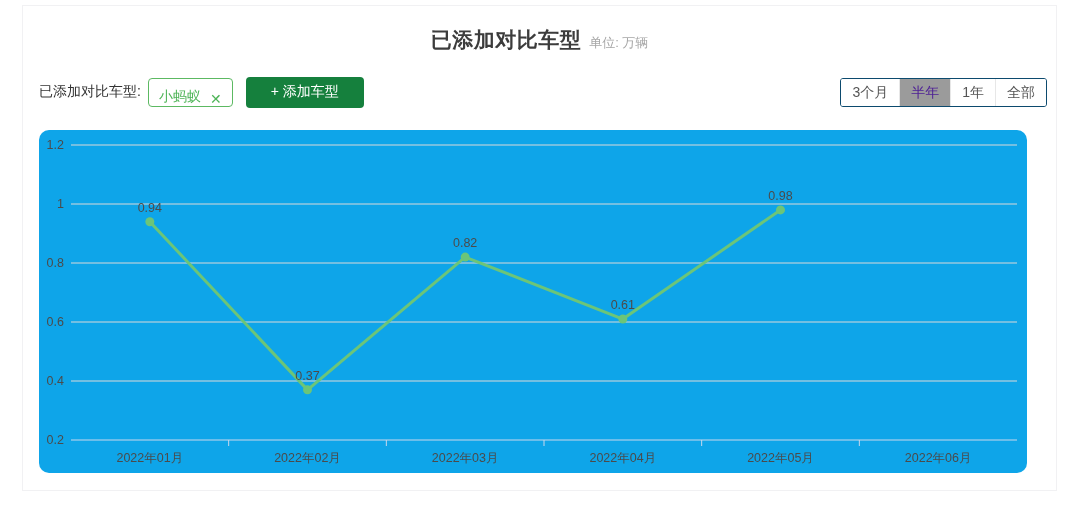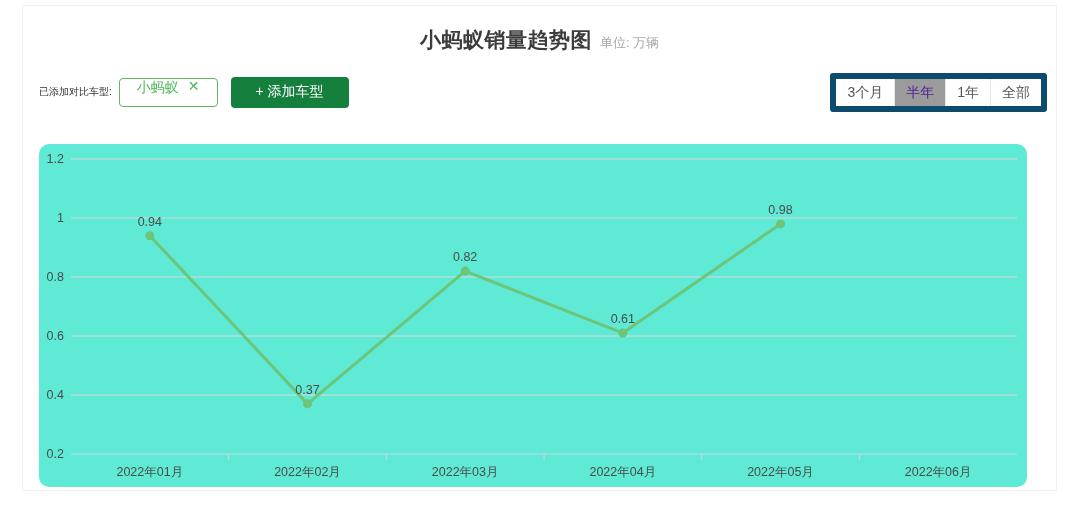--- a/index.html
+++ b/index.html
@@ -12,55 +12,55 @@
     position:absolute; left:22px; top:5px; width:1035px; height:486px;
     background:#ffffff; border:1px solid #f1f1f3;
   }
   .header { position:absolute; left:0; right:0; top:20px; text-align:center; white-space:nowrap; }
   .title { font-size:21px; font-weight:bold; color:#3c3c3c; letter-spacing:0.5px; }
   .subtitle { font-size:13px; color:#a6a6a6; margin-left:8px; }
   .controls {
     position:absolute; left:16px; right:9px; top:70px; height:32px;
     display:flex; align-items:center;
   }
-  .added-label { font-size:10px; color:#333333; }
+  .added-label { font-size:14px; color:#333333; }
   .tag {
-    display:inline-flex; align-items:flex-start; height:29px; margin-left:7px;
-    border:1px solid #5cb962; border-radius:4px; padding:0 17px;
+    display:inline-flex; align-items:flex-end; height:29px; margin-left:7px;
+    border:1px solid #5cb962; border-radius:4px; padding:0 10px;
     color:#4eb457; font-size:14px; background:#ffffff;
   }
   .tag-close { margin-left:9px; font-size:14px; font-weight:bold; cursor:pointer; line-height:1; }
   .add-btn {
     margin-left:13px; height:31px; padding:0 25px; border:none; border-radius:4px;
     background:#15803d; color:#ffffff; font-size:14px; cursor:pointer;
     font-family:inherit;
   }
   .spacer { flex:1; }
   .segments {
-    display:flex; border:6px solid #0c4a6e; border-radius:3px; overflow:hidden; background:#ffffff;
+    display:flex; border:1px solid #0c4a6e; border-radius:3px; overflow:hidden; background:#ffffff;
   }
   .segment {
     padding:5px 11px; font-size:14px; color:#555555; background:#ffffff;
     border-left:1px solid #e7e7e7; cursor:pointer; line-height:17px;
   }
   .segment:first-child { border-left:none; }
   .segment.active { background:#9b9b9b; color:#4c1d95; }
   .chart-wrap {
-    position:absolute; left:16px; top:138px; width:988px; height:343px;
-    background:#5eead4; border-radius:10px;
+    position:absolute; left:16px; top:124px; width:988px; height:343px;
+    background:#0ea5e9; border-radius:10px;
   }
   .chart-wrap svg { display:block; }
 </style>
 </head>
 <body>
 
 <div class="card">
 
   <div class="header">
-    <span class="title">小蚂蚁销量趋势图</span><span class="subtitle">单位: 万辆</span>
+    <span class="title">已添加对比车型</span><span class="subtitle">单位: 万辆</span>
   </div>
 
   <div class="controls">
     <span class="added-label">已添加对比车型:</span>
 
     <span class="tag">
       <span>小蚂蚁</span>
       <span class="tag-close">✕</span>
     </span>
 

